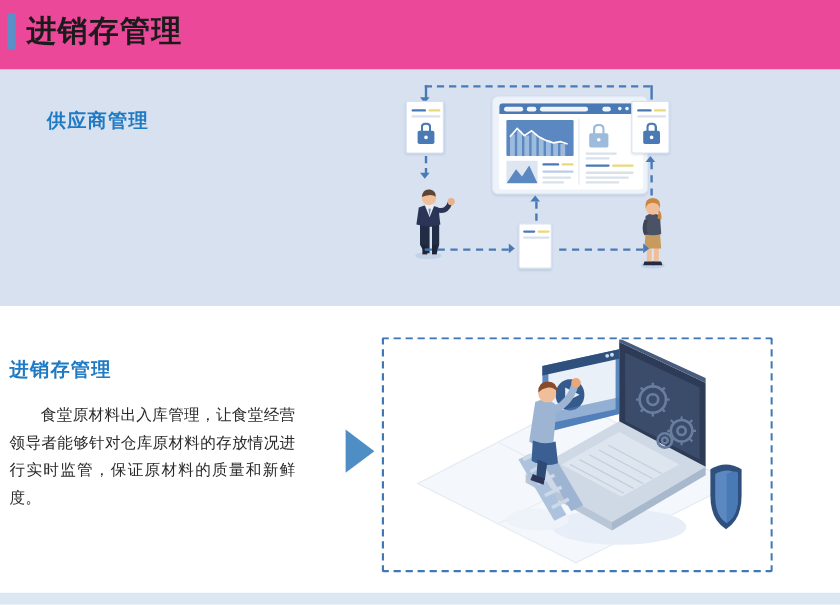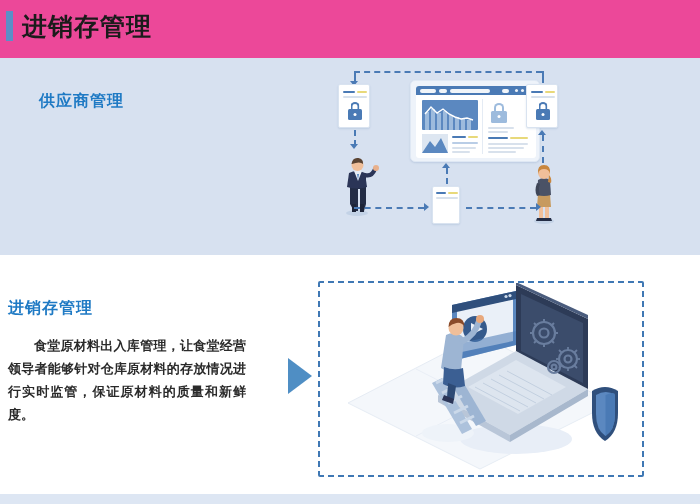--- a/index.html
+++ b/index.html
@@ -32,21 +32,21 @@
     letter-spacing:1px; white-space:nowrap;
   }
   .sec-body {
     position:absolute; width:238px;
     font-size:13px; line-height:23px; color:#2a2a2a;
     text-indent:26px; text-align:justify;
   }
   #sec1-heading { left:24px; top:91px;margin-left:15px; }
   #sec1-body    { left:8px; top:127px; }
   #sec2-heading { left:8px; top:298px; }
-  #sec2-body    { left:8px; top:334px;font-weight:bold; }
+  #sec2-body    { left:8px; top:334px; }
 
   
   .illus1 { position:absolute; left:320px; top:62px; width:300px; height:185px; }
 
   .d1-dashbox {
     position:absolute; left:90px; top:18px; width:130px; height:82px;
     background:#eef3fa; border-radius:5px; border:1px solid #dfe8f4;
     box-shadow:0 1px 2px rgba(70,110,160,.18);
   }
   .d1-window {

